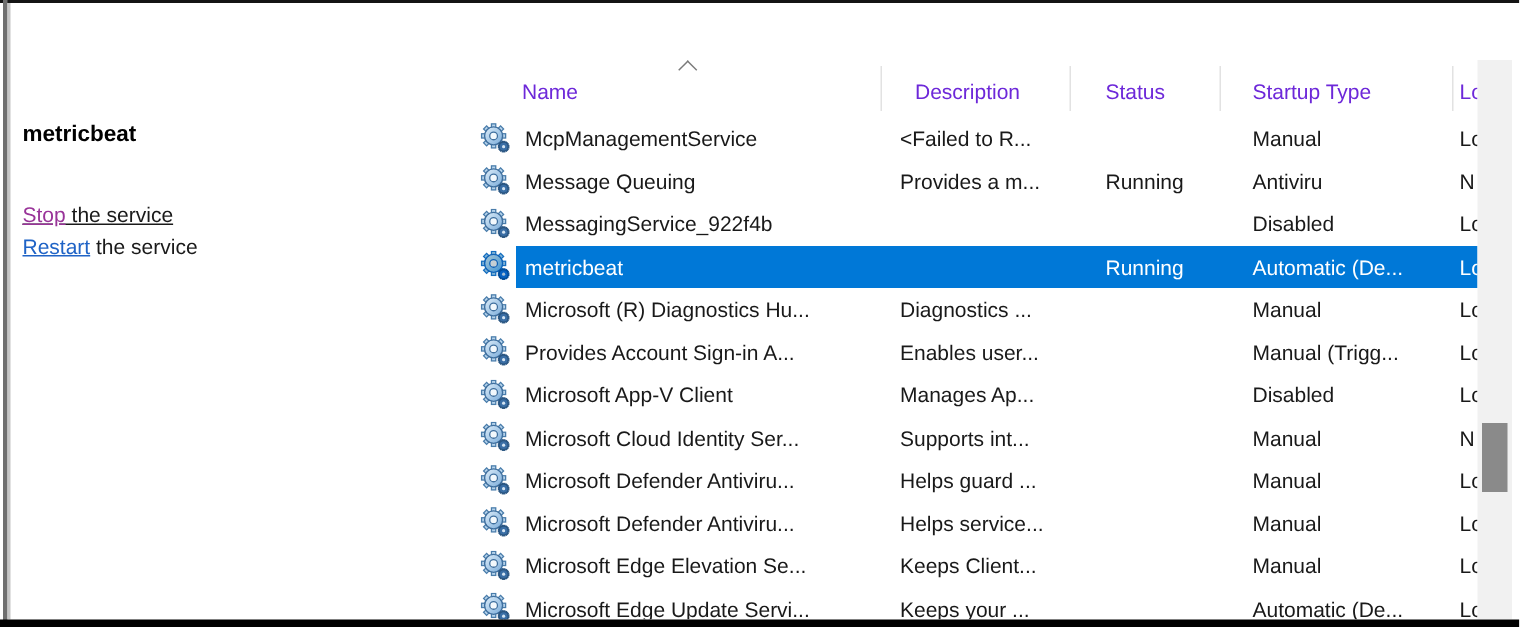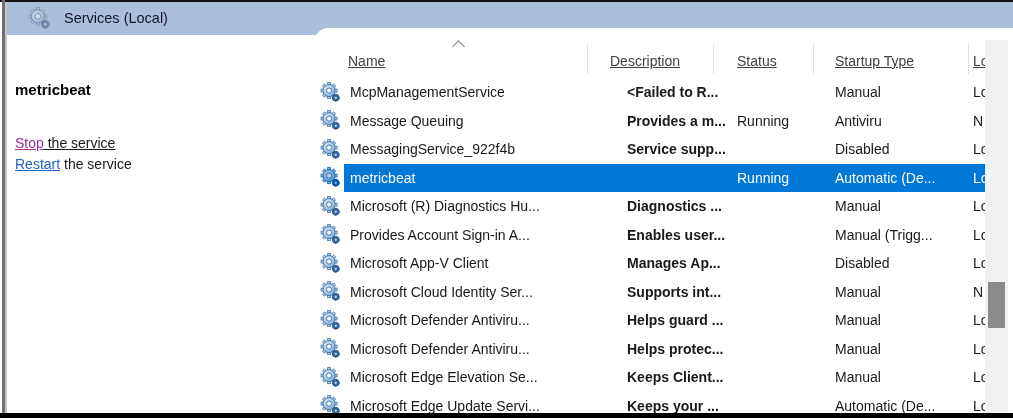--- a/index.html
+++ b/index.html
@@ -24,35 +24,35 @@
   .svc-name{position:absolute;left:8px;top:46px;font-size:15px;font-weight:bold;color:#000;}
   .action-line{position:absolute;left:8px;font-size:14px;color:#1a1a1a;white-space:nowrap;}
   .action-line.l1{top:100px;text-decoration:underline;}
   .action-line.l2{top:121px;}
   a.stop{color:var(--stop_link,#993499);text-decoration:underline;cursor:pointer;}
   a.restart{color:var(--restart_link,#1f63c6);text-decoration:underline;cursor:pointer;}
 
   
   .list-panel{position:absolute;left:315px;top:28px;width:698px;height:385px;background:#fff;border-top-left-radius:13px;overflow:hidden;}
   .sort-chevron{position:absolute;left:139px;top:14px;width:8px;height:8px;border-left:1.5px solid #7a7a7a;border-top:1.5px solid #7a7a7a;transform:rotate(45deg);}
-  .hcol{position:absolute;top:22px;height:22px;line-height:22px;font-size:14px;color:#404040;white-space:nowrap;cursor:default;text-decoration:underline;}
+  .hcol{position:absolute;top:22px;height:22px;line-height:22px;font-size:14px;color:#6d28d9;white-space:nowrap;cursor:default;}
   .h-name{left:33px;}
   .h-desc{left:295px;}
   .h-status{left:422px;}
   .h-startup{left:520px;}
   .h-logon{left:658px;width:12px;overflow:hidden;}
   .hsep{position:absolute;top:16px;width:1px;height:30px;background:#e2e2e2;}
   .hsep.s1{left:272px;} .hsep.s2{left:398px;} .hsep.s3{left:498px;} .hsep.s4{left:653px;}
 
   .rows{position:absolute;left:0;top:50px;width:698px;height:335px;overflow:hidden;}
   .row{position:relative;height:28.5px;font-size:14px;white-space:nowrap;}
   .row .cell{position:absolute;top:0;height:28.5px;line-height:28.5px;}
   .cell.icon{left:5px;top:3.5px;width:21px;height:21px;line-height:normal;}
   .cell.c-name{left:35px;}
-  .cell.c-desc{left:312px;font-weight:bold;}
+  .cell.c-desc{left:285px;}
   .cell.c-status{left:422px;}
   .cell.c-startup{left:520px;}
   .cell.c-logon{left:658px;width:12px;overflow:hidden;}
   .row.selected::before{content:'';position:absolute;left:29px;right:28px;top:0;bottom:0;background:var(--selection_bg,#0078d7);}
   .row.selected .cell{color:#fff;z-index:1;}
   .row.selected svg{filter:saturate(2.1) brightness(.83);}
   svg.gear{width:21px;height:21px;display:block;}
 
   
   .vscroll{position:absolute;left:670px;top:12px;width:23px;height:373px;background:var(--scrollbar_track,#f1f1f1);}
@@ -90,26 +90,20 @@
         <rect x="15.6" y="12.8" width="1.9" height="1.9" transform="rotate(270 16.5 16.5)"></rect>
         <rect x="15.6" y="12.8" width="1.9" height="1.9" transform="rotate(315 16.5 16.5)"></rect>
       </g>
       <circle cx="16.5" cy="16.5" r="3.1" fill="#3a6ea5" stroke="#2a5580" stroke-width="0.8"></circle>
       <circle cx="16.5" cy="16.5" r="1.1" fill="#d4e4f2"></circle>
     </symbol>
   </defs>
 </svg>
 
 <div class="screen">
-  <div class="titlebar">
-    <svg class="tgear">
-        <use href="#gearsym"></use>
-      </svg>
-    <span class="ttext">Services (Local)</span>
-  </div>
 
   <div class="left-panel">
     <div class="svc-name">metricbeat</div>
     <div class="action-line l1"><a class="stop">Stop</a><span> the service</span></div>
     <div class="action-line l2"><a class="restart">Restart</a><span> the service</span></div>
   </div>
 
   <div class="list-panel">
     <div class="sort-chevron"></div>
     <span class="hcol h-name">Name</span>
@@ -149,21 +143,20 @@
     <span class="cell c-logon">N</span>
   </div>
 
   <div class="row">
     <span class="cell icon">
             <svg class="gear">
               <use href="#gearsym"></use>
             </svg>
           </span>
     <span class="cell c-name">MessagingService_922f4b</span>
-    <span class="cell c-desc">Service supp...</span>
     <span class="cell c-status"></span>
     <span class="cell c-startup">Disabled</span>
     <span class="cell c-logon">Lo</span>
   </div>
 
   <div class="row selected">
     <span class="cell icon">
             <svg class="gear">
               <use href="#gearsym"></use>
             </svg>
@@ -240,21 +233,21 @@
     <span class="cell c-logon">Lo</span>
   </div>
 
   <div class="row">
     <span class="cell icon">
             <svg class="gear">
               <use href="#gearsym"></use>
             </svg>
           </span>
     <span class="cell c-name">Microsoft Defender Antiviru...</span>
-    <span class="cell c-desc">Helps protec...</span>
+    <span class="cell c-desc">Helps service...</span>
     <span class="cell c-status"></span>
     <span class="cell c-startup">Manual</span>
     <span class="cell c-logon">Lo</span>
   </div>
 
   <div class="row">
     <span class="cell icon">
             <svg class="gear">
               <use href="#gearsym"></use>
             </svg>

